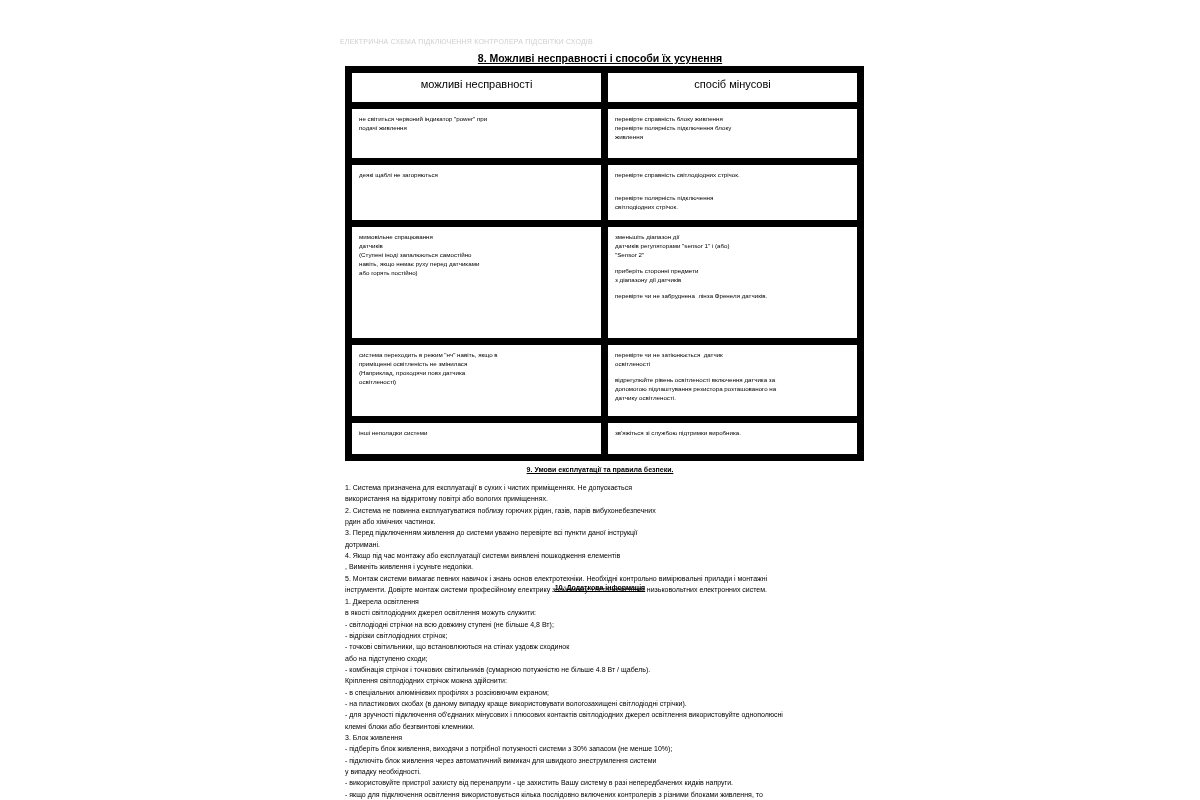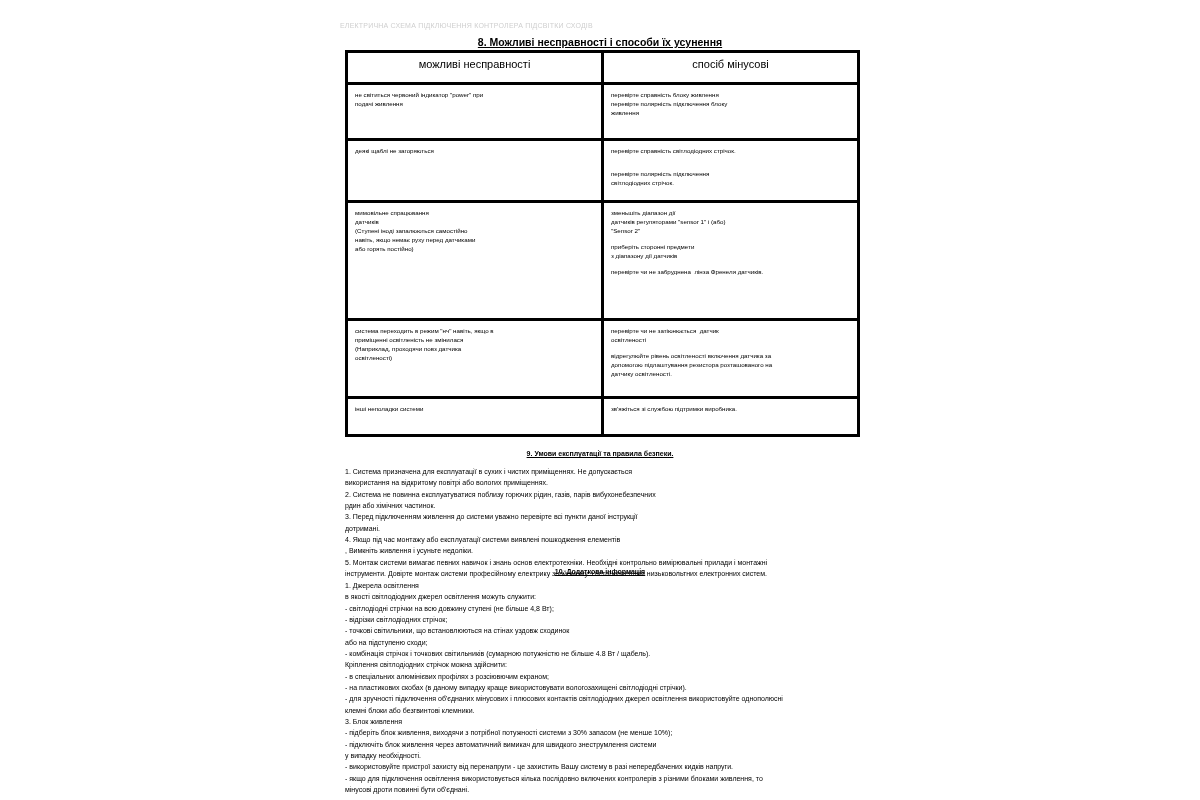--- a/index.html
+++ b/index.html
@@ -10,21 +10,21 @@
   body {
     width: 1200px;
     height: 800px;
     font-family: "Liberation Sans", sans-serif;
     color: #000000;
     position: relative;
     overflow: hidden;
   }
   .page {
     position: absolute;
-    left: 0; top: 0;
+    left: 0; top: 16px;
     width: 1200px;
     height: 764px;
   }
 
   
   .faint-header {
     position: absolute;
     left: 340px;
     top: 22px;
     font-size: 7px;
@@ -49,21 +49,21 @@
   
   table.tbl {
     position: absolute;
     left: 345px;
     top: 50px;
     width: 512px;
     border-collapse: collapse;
     table-layout: fixed;
   }
   table.tbl th, table.tbl td {
-    border: 3px solid #000000;
+    border: 7px solid #000000;
     vertical-align: top;
     padding: 6px 6px 6px 7px;
   }
   table.tbl th {
     text-align: center;
     font-size: 11px;
     font-weight: normal;
     padding: 5px 4px 6px 4px;
     height: 18px;
   }

